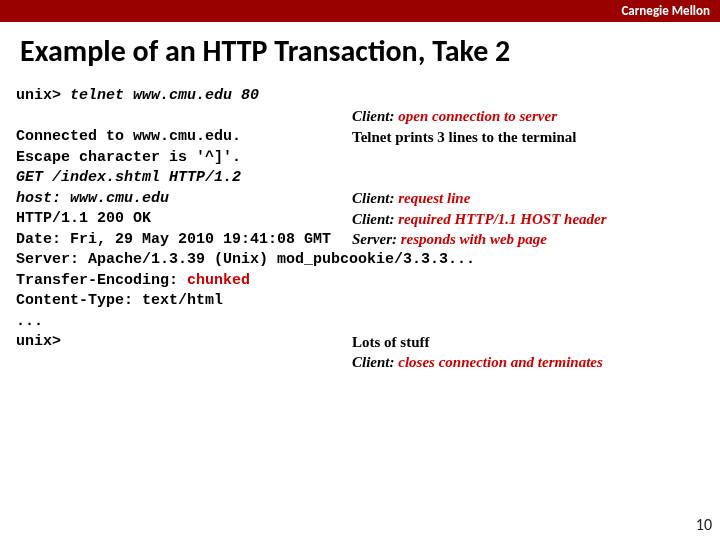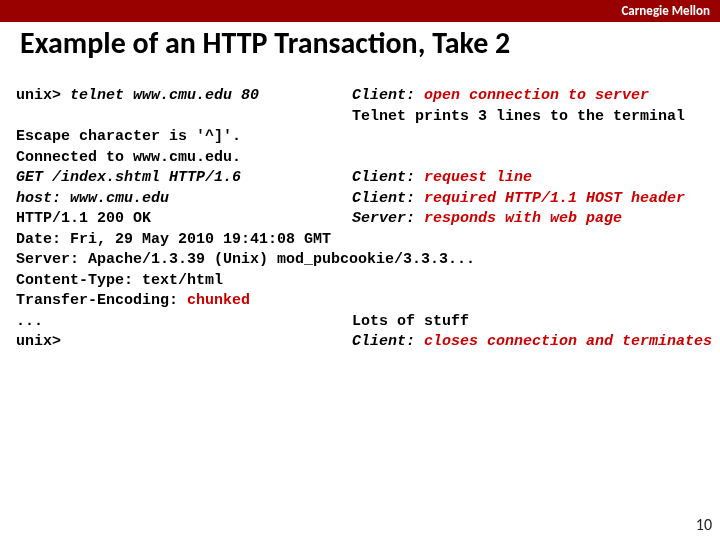--- a/index.html
+++ b/index.html
@@ -21,21 +21,21 @@
     background: #990000;
     color: #fff;
     font-weight: bold;
     text-align: right;
     padding-right: 10px;
     line-height: 22px;
     font-size: 13px;
   }
   .title {
     position: absolute;
-    top: 24px;
+    top: 32px;
     left: 20px;
     font-size: 30px;
     font-weight: bold;
     color: #000;
   }
   .content {
     position: absolute;
     top: 86px;
     left: 16px;
     right: 0;
@@ -51,22 +51,23 @@
     position: absolute;
     left: 0;
     font-family: "Courier New", monospace;
     font-weight: bold;
   }
   .em { font-style: italic; text-align: center; }
   .red { color: #c00; }
   .right {
     position: absolute;
     left: 336px;
-    font-family: Liberation Mono, monospace;
+    font-family: Liberation Serif, serif;
     font-weight: bold;
+    margin-top: 20px;
   }
   .page-num {
     position: absolute;
     right: 8px;
     bottom: 6px;
     font-size: 16px;
     color: #222;
   }
 </style>
 </head>
@@ -80,48 +81,48 @@
 
 <div class="content" id="content">
     <div class="row">
       <div class="left"><span>unix&gt; </span><span class="em">telnet www.cmu.edu 80</span></div>
       <div class="right"><span class="em">Client: </span><span class="em red">open connection to server</span></div>
     </div>
     <div class="row">
       <div class="right"><span>Telnet prints 3 lines to the terminal</span></div>
     </div>
     <div class="row">
+      <div class="left"><span>Connected to www.cmu.edu.</span></div>
+    </div>
+    <div class="row">
       <div class="left"><span>Escape character is '^]'.</span></div>
     </div>
     <div class="row">
-      <div class="left"><span>Connected to www.cmu.edu.</span></div>
-    </div>
-    <div class="row">
-      <div class="left"><span class="em">GET /index.shtml HTTP/1.6</span></div>
+      <div class="left"><span class="em">GET /index.shtml HTTP/1.2</span></div>
       <div class="right"><span class="em">Client: </span><span class="em red">request line</span></div>
     </div>
     <div class="row">
       <div class="left"><span class="em">host: www.cmu.edu</span></div>
       <div class="right"><span class="em">Client: </span><span class="em red">required HTTP/1.1 HOST header</span></div>
     </div>
     <div class="row">
       <div class="left"><span>HTTP/1.1 200 OK</span></div>
       <div class="right"><span class="em">Server: </span><span class="em red">responds with web page</span></div>
     </div>
     <div class="row">
       <div class="left"><span>Date: Fri, 29 May 2010 19:41:08 GMT</span></div>
     </div>
     <div class="row">
       <div class="left"><span>Server: Apache/1.3.39 (Unix) mod_pubcookie/3.3.3...</span></div>
     </div>
     <div class="row">
-      <div class="left"><span>Content-Type: text/html</span></div>
+      <div class="left"><span>Transfer-Encoding: </span><span class="red">chunked</span></div>
     </div>
     <div class="row">
-      <div class="left"><span>Transfer-Encoding: </span><span class="red">chunked</span></div>
+      <div class="left"><span>Content-Type: text/html</span></div>
     </div>
     <div class="row">
       <div class="left"><span>...</span></div>
       <div class="right"><span>Lots of stuff</span></div>
     </div>
     <div class="row">
       <div class="left"><span>unix&gt;</span></div>
       <div class="right"><span class="em">Client: </span><span class="em red">closes connection and terminates</span></div>
     </div>
   </div>

